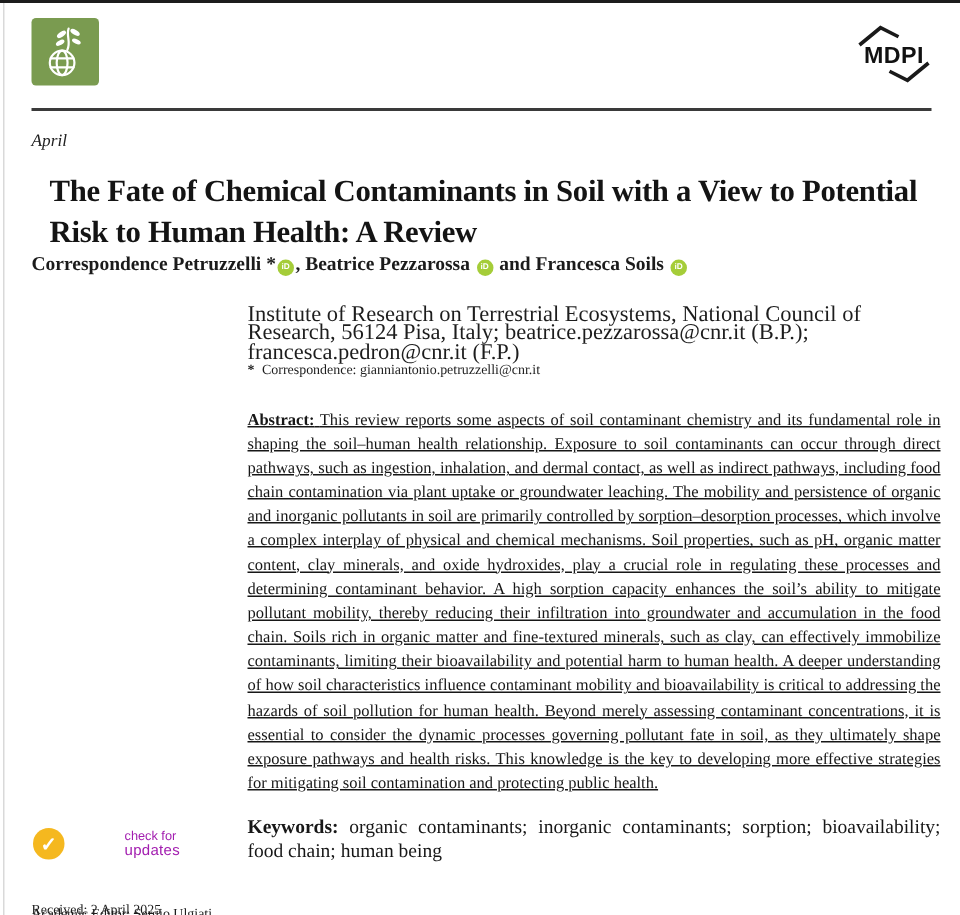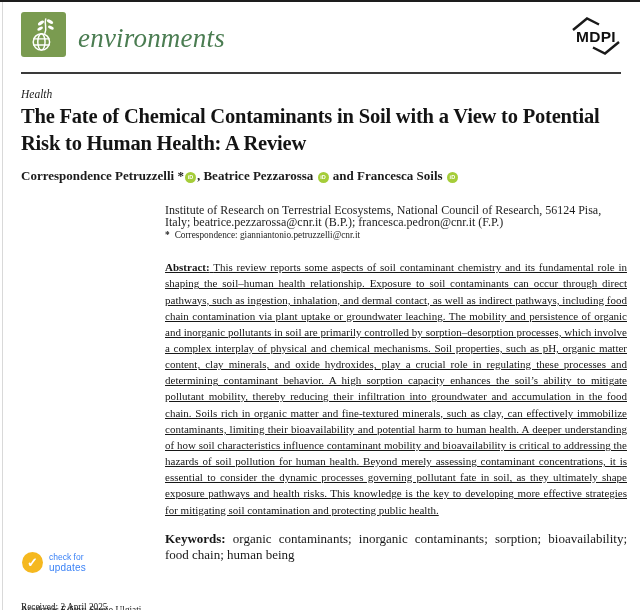--- a/index.html
+++ b/index.html
@@ -30,33 +30,33 @@
   .article-title{position:absolute;left:21px;top:101px;width:602px;font-size:20.5px;font-weight:bold;
     line-height:26.5px;color:#141414;letter-spacing:-0.2px;}
   .authors-line{position:absolute;left:21px;top:166px;width:600px;font-size:13px;font-weight:bold;color:#1b1b1b;}
   .orcid-badge{display:inline-flex;align-items:center;justify-content:center;width:11px;height:11px;
     border-radius:50%;background:var(--orcid_green);color:#fff;
     font-family:"Liberation Sans",sans-serif;font-size:5.5px;font-weight:bold;font-style:normal;
     vertical-align:1px;margin:0 1px;}
 
   
   .main-col{position:absolute;left:165px;top:202px;width:462px;}
-  .affiliation{font-size:12px;line-height:12.4px;width:456px;color:#1d1d1d;}
+  .affiliation{font-size:15px;line-height:12.4px;width:456px;color:#1d1d1d;}
   .correspondence{display:flex;gap:5px;font-size:9.3px;line-height:12.4px;color:#1d1d1d;}
   .correspondence .marker{font-weight:bold;}
   .abstract{margin-top:18px;font-size:11px;line-height:16.15px;text-align:justify;color:#171717;text-decoration:underline;}
   .abstract .label,.keywords .label{font-weight:bold;}
   .keywords{margin-top:13px;font-size:13px;line-height:16.15px;text-align:justify;color:#171717;}
 
   
   .update-badge{position:absolute;left:22px;top:550px;display:flex;align-items:center;gap:6px;cursor:pointer;}
   .check-circle{width:21px;height:21px;border-radius:50%;background:var(--badge_yellow);
     display:flex;align-items:center;justify-content:center;color:#fff;font-size:13px;font-weight:bold;
     font-family:"Liberation Sans",sans-serif;}
-  .badge-text{font-family:"Liberation Sans",sans-serif;line-height:10.5px;color:#3b82f6;}
+  .badge-text{font-family:"Liberation Sans",sans-serif;line-height:10.5px;color:#a21caf;margin-left:34px;}
   .badge-text .l1{font-size:8.5px;}
   .badge-text .l2{font-size:10px;font-weight:normal;letter-spacing:0.2px;}
   .academic-editor{position:absolute;left:21px;top:603px;font-size:9.3px;color:#1d1d1d;}
   .received-date{position:absolute;left:21px;top:600px;font-size:9.3px;color:#1d1d1d;}
 </style>
 </head>
 <body>
 
 <div class="page">
   <div class="page-left-edge"></div>
@@ -71,32 +71,31 @@
         <path d="M23 20 C 26 14, 22 9, 24 3.5"></path>
       </g>
       <g fill="#ffffff">
         <ellipse cx="18.5" cy="8" rx="4" ry="1.9" transform="rotate(-35 18.5 8)"></ellipse>
         <ellipse cx="29" cy="6.5" rx="4" ry="1.9" transform="rotate(30 29 6.5)"></ellipse>
         <ellipse cx="17.5" cy="14.5" rx="3.6" ry="1.8" transform="rotate(-28 17.5 14.5)"></ellipse>
         <ellipse cx="30" cy="13.5" rx="3.6" ry="1.8" transform="rotate(25 30 13.5)"></ellipse>
       </g>
     </svg>
   </div>
-  <div class="journal-name">environments</div>
 
   <svg class="mdpi-logo" viewBox="0 0 54 44">
     <polyline points="4,16 18,4.5 30,10.5" fill="none" stroke="#1a1a1a" stroke-width="2.4"></polyline>
     <polyline points="50,28 36,39.5 24,33.5" fill="none" stroke="#1a1a1a" stroke-width="2.4"></polyline>
     <text x="27" y="28" text-anchor="middle" font-family="Liberation Sans, sans-serif" font-size="15.5" font-weight="bold" letter-spacing="0.3" fill="#111">MDPI</text>
   </svg>
 
   <div class="header-rule"></div>
 
-  <div class="article-type">Health</div>
-  <h1 class="article-title" style="margin:0;">The Fate of Chemical Contaminants in Soil with a View to Potential Risk to Human Health: A Review</h1>
+  <div class="article-type">April</div>
+  <h1 class="article-title" style="margin:12px;">The Fate of Chemical Contaminants in Soil with a View to Potential Risk to Human Health: A Review</h1>
 
   <div class="authors-line"><span>Correspondence Petruzzelli</span><span> *</span><span class="orcid-badge">iD</span><span>, </span><span>Beatrice Pezzarossa</span> <span class="orcid-badge">iD</span><span> and </span><span>Francesca Soils</span> <span class="orcid-badge">iD</span></div>
 
   <div class="main-col">
     <div class="affiliation">Institute of Research on Terrestrial Ecosystems, National Council of Research, 56124 Pisa, Italy; beatrice.pezzarossa@cnr.it (B.P.); francesca.pedron@cnr.it (F.P.)</div>
     <div class="correspondence">
       <span class="marker">*</span>
       <span>Correspondence: gianniantonio.petruzzelli@cnr.it</span>
     </div>
     <p class="abstract" style="margin:18px 0 0 0;"><span class="label">Abstract:</span> <span>This review reports some aspects of soil contaminant chemistry and its fundamental role in shaping the soil–human health relationship. Exposure to soil contaminants can occur through direct pathways, such as ingestion, inhalation, and dermal contact, as well as indirect pathways, including food chain contamination via plant uptake or groundwater leaching. The mobility and persistence of organic and inorganic pollutants in soil are primarily controlled by sorption–desorption processes, which involve a complex interplay of physical and chemical mechanisms. Soil properties, such as pH, organic matter content, clay minerals, and oxide hydroxides, play a crucial role in regulating these processes and determining contaminant behavior. A high sorption capacity enhances the soil’s ability to mitigate pollutant mobility, thereby reducing their infiltration into groundwater and accumulation in the food chain. Soils rich in organic matter and fine-textured minerals, such as clay, can effectively immobilize contaminants, limiting their bioavailability and potential harm to human health. A deeper understanding of how soil characteristics influence contaminant mobility and bioavailability is critical to addressing the hazards of soil pollution for human health. Beyond merely assessing contaminant concentrations, it is essential to consider the dynamic processes governing pollutant fate in soil, as they ultimately shape exposure pathways and health risks. This knowledge is the key to developing more effective strategies for mitigating soil contamination and protecting public health.</span></p>

